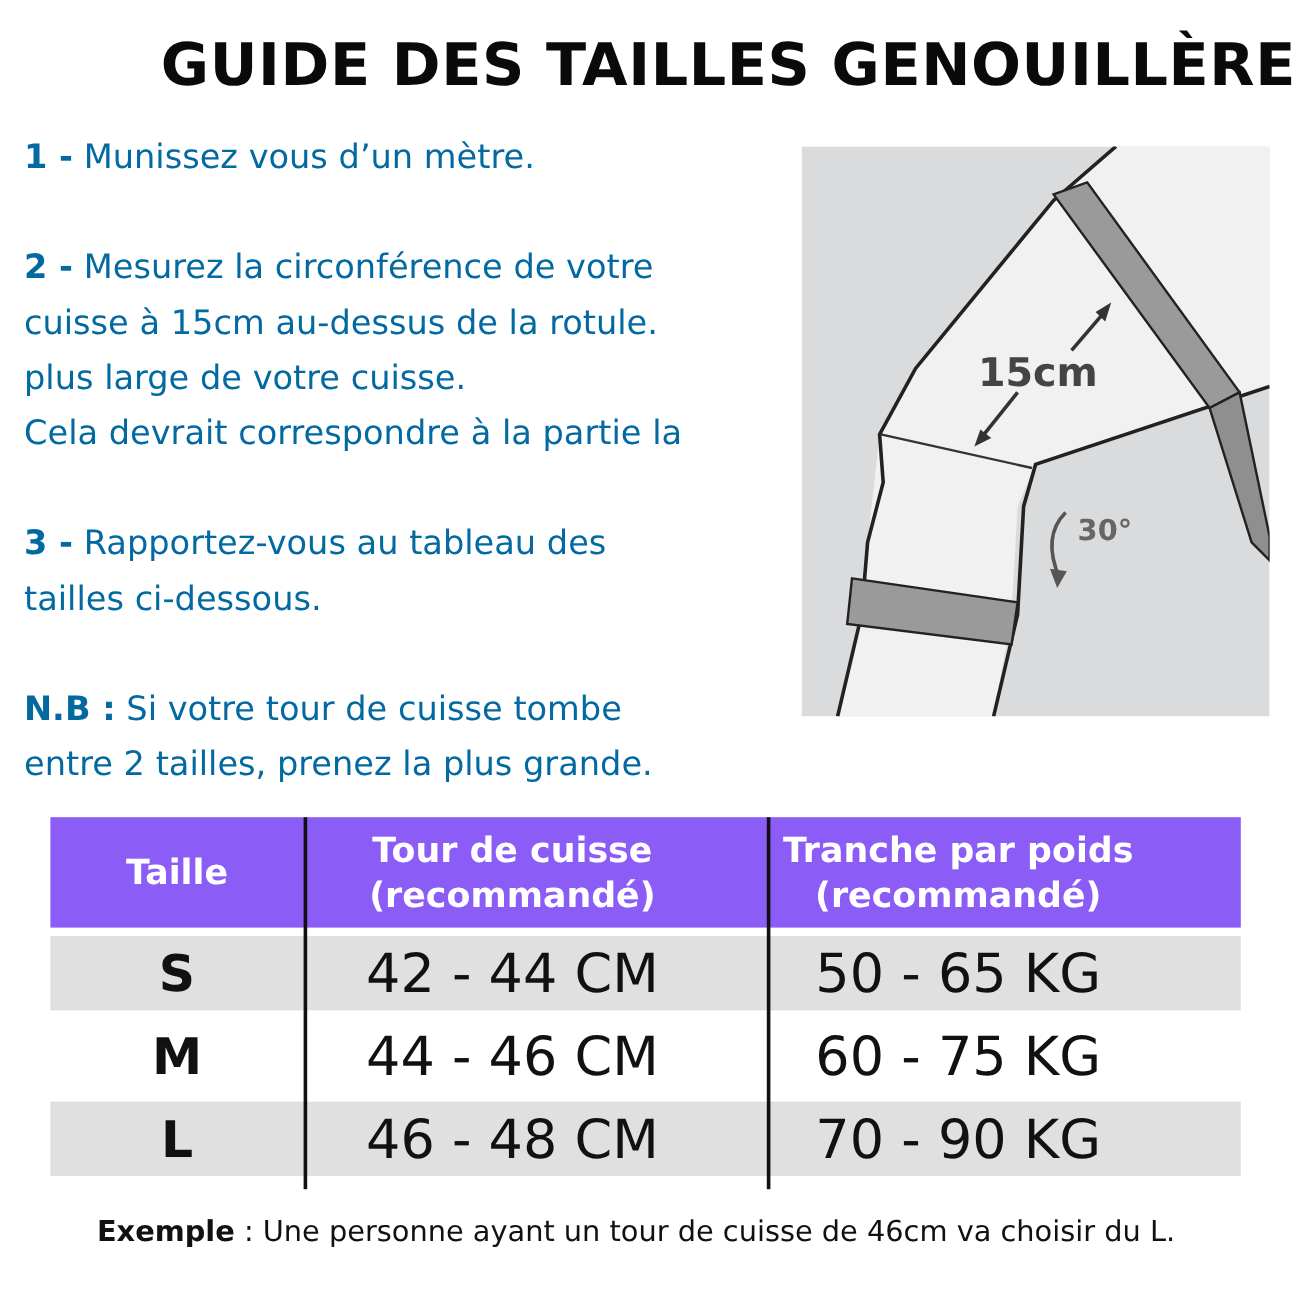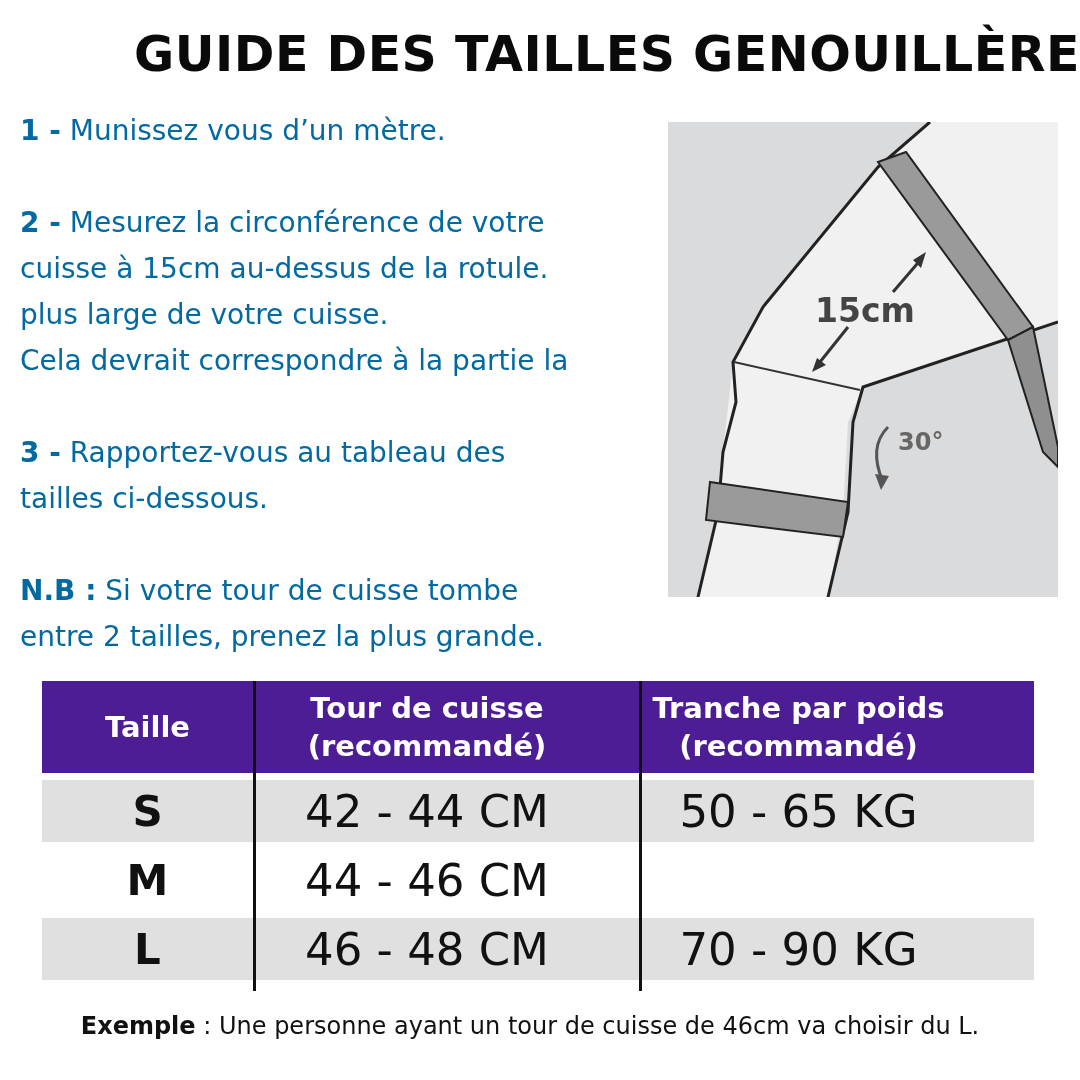--- a/index.html
+++ b/index.html
@@ -4,21 +4,21 @@
 <style>
   html, body { margin:0; padding:0; }
   body { width:1080px; height:1080px; background:#ffffff; position:relative; overflow:hidden; font-family:"DejaVu Sans", sans-serif; color:#111; }
   .title { position:absolute; top:26px; left:0; width:1080px; text-align:right; font-family:"DejaVu Sans", sans-serif; font-weight:bold; font-size:49px; letter-spacing:0.5px; color:#0a0a0a; }
   .instructions { position:absolute; left:20px; top:108px; width:650px; font-size:28px; line-height:46px; color:#0369a1; }
   .instructions p { margin:0; }
   .instructions .gap { height:46px; }
   .instructions b { font-weight:bold; }
   .illustration { position:absolute; left:668px; top:122px; width:390px; height:475px; }
   .table { position:absolute; left:42px; top:681px; width:992px; }
-  .thead { display:flex; height:92px; background:#4c1d95; color:#fff; font-weight:bold; font-size:29px; }
+  .thead { display:flex; height:92px; background:#8b5cf6; color:#fff; font-weight:bold; font-size:29px; }
   .thead .c { display:flex; align-items:center; justify-content:center; text-align:center; line-height:38px; }
   .c1 { width:211px; } .c2 { width:348px; } .c3 { width:395px; }
   .row { display:flex; height:62px; margin-top:7px; font-size:45px; align-items:center; }
   .row.shade { background:#e0e0e0; }
   .row .c { text-align:center; }
   .row .c1 { font-weight:bold; font-size:42px; }
   .vline { position:absolute; top:0; width:3px; background:#111; height:310px; }
   .example { position:absolute; left:0; top:1012px; width:1060px; text-align:center; font-size:24px; color:#111; }
 </style>
 </head>
@@ -84,20 +84,21 @@
       </div>
   </div>
   <div class="row shade">
     <div class="c c1">S</div>
     <div class="c c2">42 - 44 CM</div>
     <div class="c c3">50 - 65 KG</div>
   </div>
   <div class="row">
     <div class="c c1">M</div>
     <div class="c c2">44 - 46 CM</div>
+    <div class="c c3">60 - 75 KG</div>
   </div>
   <div class="row shade">
     <div class="c c1">L</div>
     <div class="c c2">46 - 48 CM</div>
     <div class="c c3">70 - 90 KG</div>
   </div>
   <div class="vline" style="left:211px;"></div>
   <div class="vline" style="left:597px;"></div>
 </div>
 

